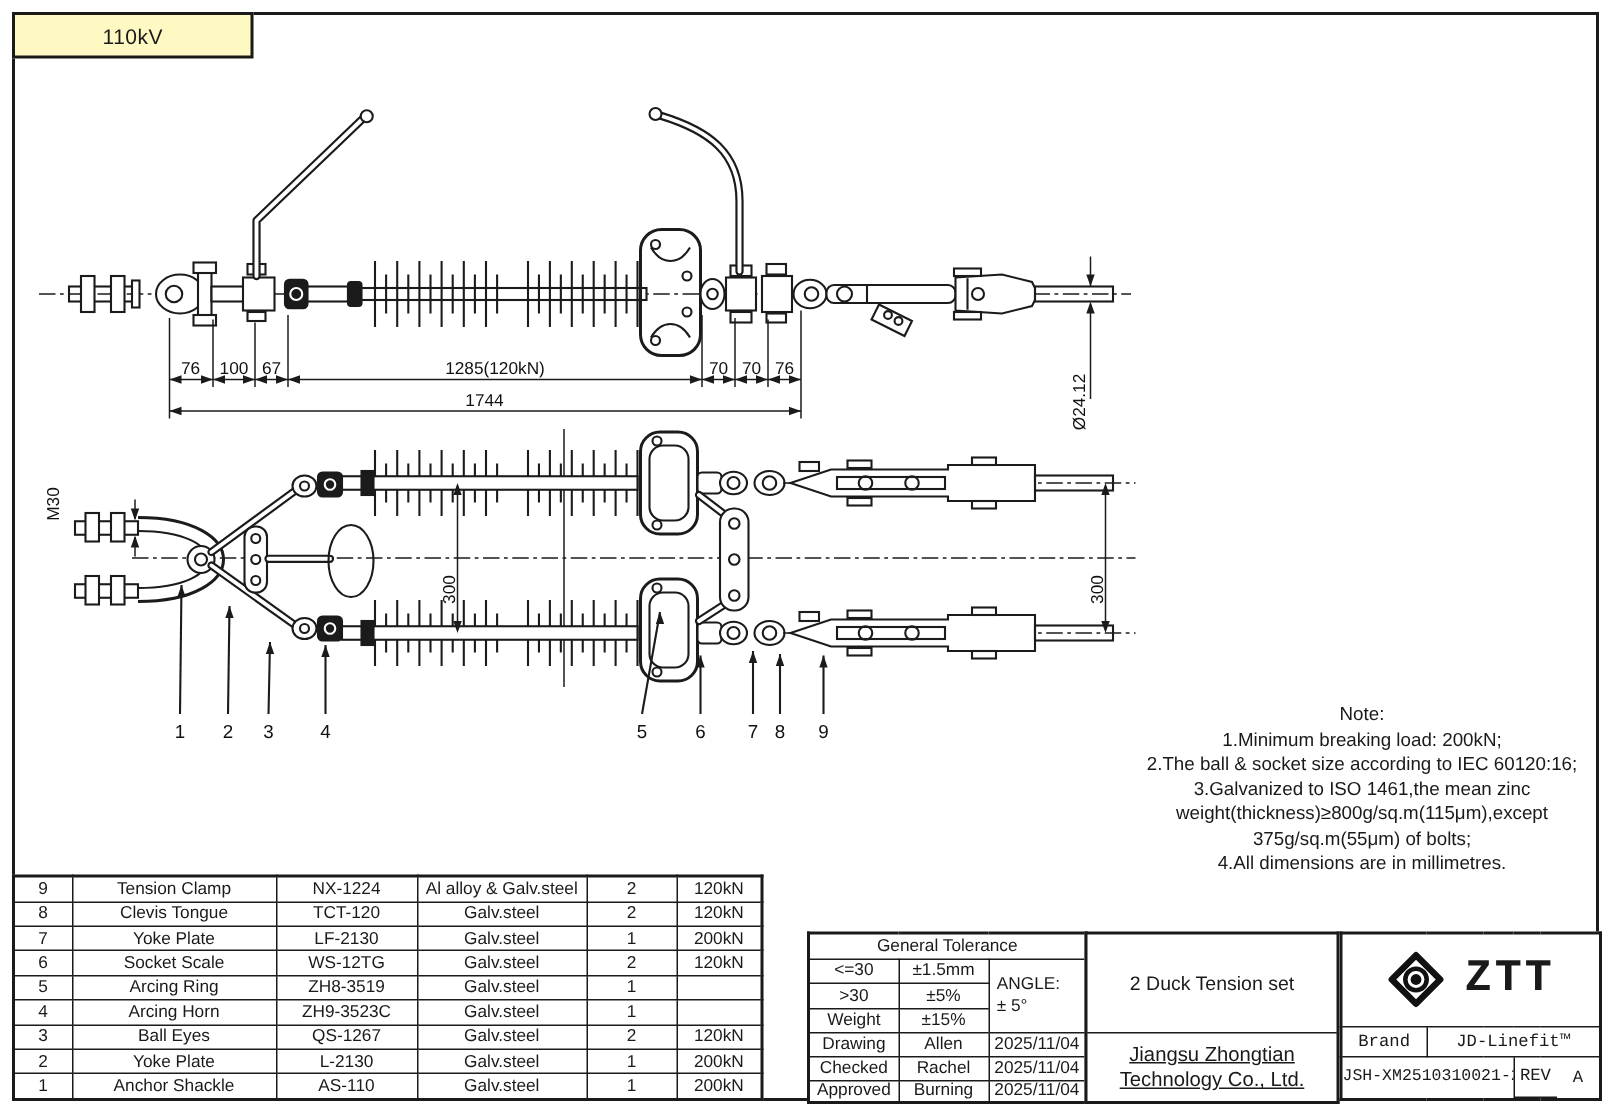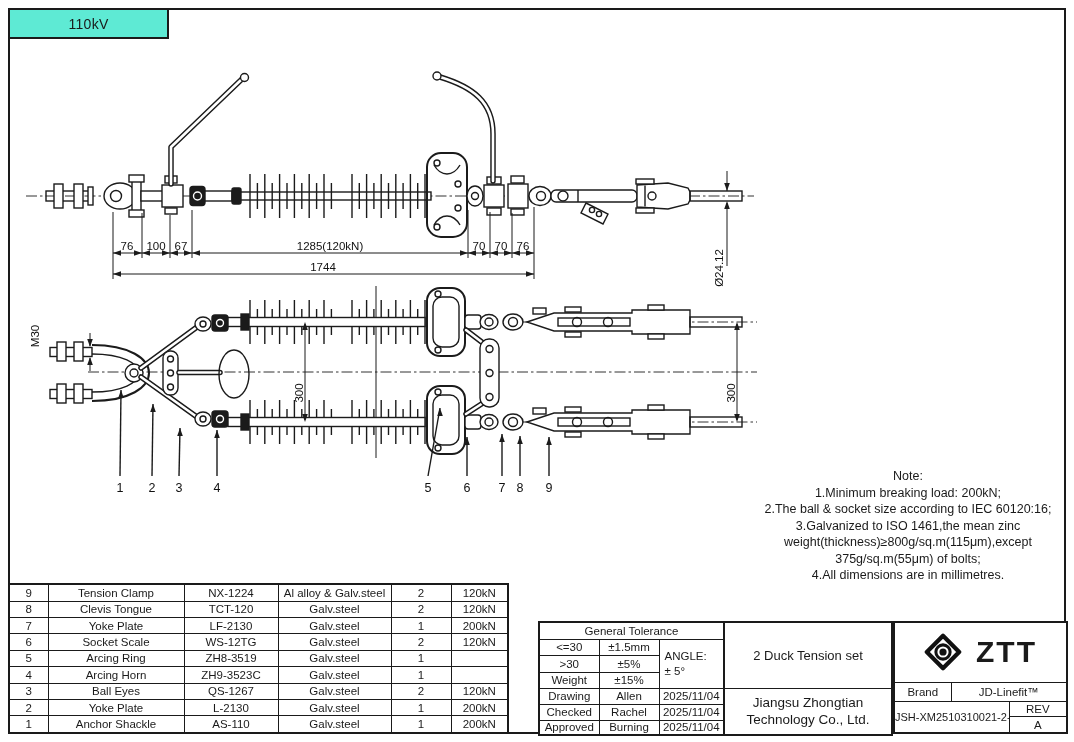--- a/index.html
+++ b/index.html
@@ -2,21 +2,21 @@
 <html><head>
 <meta charset="utf-8">
 <style>
   html,body{margin:0;padding:0;background:#fff;width:1074px;height:742px;overflow:hidden;
     font-family:"Liberation Sans",sans-serif;color:#1a1a1a;}
   .page{position:relative;width:1074px;height:742px;background:#fff;}
   .page-border{position:absolute;left:8px;top:8px;width:1058px;height:726px;
     border:2px solid #1a1a1a;box-sizing:border-box;}
   .kv-box{position:absolute;left:8px;top:8px;width:161px;height:31px;border:2px solid #1a1a1a;
     box-sizing:border-box;display:flex;align-items:center;justify-content:center;
-    font-size:14px;letter-spacing:.3px;background:#5eead4;}
+    font-size:14px;letter-spacing:.3px;background:#fef9c3;}
   
   svg.art{position:absolute;left:0;top:0;}
   svg.art line,svg.art path,svg.art rect,svg.art circle,svg.art ellipse,svg.art polygon
     {stroke:#1b1b1b;stroke-width:1.4;fill:none;}
   svg.art .w{fill:#fff;}
   svg.art .dk{fill:#1b1b1b;stroke:#1b1b1b;}
   svg.art .ws{stroke:#fff;stroke-width:1.4;fill:none;}
   svg.art .thin{stroke-width:1;}
   svg.art .cl{stroke-width:.9;stroke-dasharray:11 3 2.5 3;}
   svg.art .s2{stroke-width:2;}
@@ -30,27 +30,27 @@
   .note{position:absolute;left:752px;top:468px;width:312px;font-size:12.5px;line-height:16.5px;}
   .note div{white-space:nowrap;text-align:center;}
   
   table{border-collapse:collapse;table-layout:fixed;background:#fff;}
   td{border:1.5px solid #1a1a1a;font-size:11.5px;text-align:center;vertical-align:middle;
      padding:0;overflow:hidden;white-space:nowrap;}
   .bom{position:absolute;left:8px;top:583px;width:500px;height:151px;border:2px solid #1a1a1a;}
   .tb{position:absolute;border:2px solid #1a1a1a;}
   .tbA{left:538px;top:621px;width:185px;height:113px;}
   .tbB{left:723px;top:621px;width:170px;height:113px;}
-  .tbC{left:893px;top:621px;width:173px;height:113px;}
+  .tbC{left:893px;top:621px;width:173px;height:113px;font-family:Liberation Mono, monospace;}
   .angle-cell{text-align:left;padding-left:5px;line-height:15px;}
   .title-cell{font-size:13px;}
-  .company-cell{font-size:13.5px;line-height:17px;}
+  .company-cell{font-size:13.5px;line-height:17px;text-decoration:underline;}
   .logo-wrap{display:flex;align-items:center;justify-content:center;gap:14px;}
   .ztt-text{font-size:30px;font-weight:900;letter-spacing:2px;}
-  .rev-stack{display:flex;flex-direction:column;height:100%;}
+  .rev-stack{display:flex;flex-direction:row;height:100%;}
   .rev-stack .r1{flex:1;display:flex;align-items:center;justify-content:center;border-bottom:1.5px solid #1a1a1a;}
   .rev-stack .r2{flex:1;display:flex;align-items:center;justify-content:center;}
   .dno{font-size:11px;}
 </style>
 </head>
 <body>
 
 <div class="page">
   <div class="page-border"></div>
 

